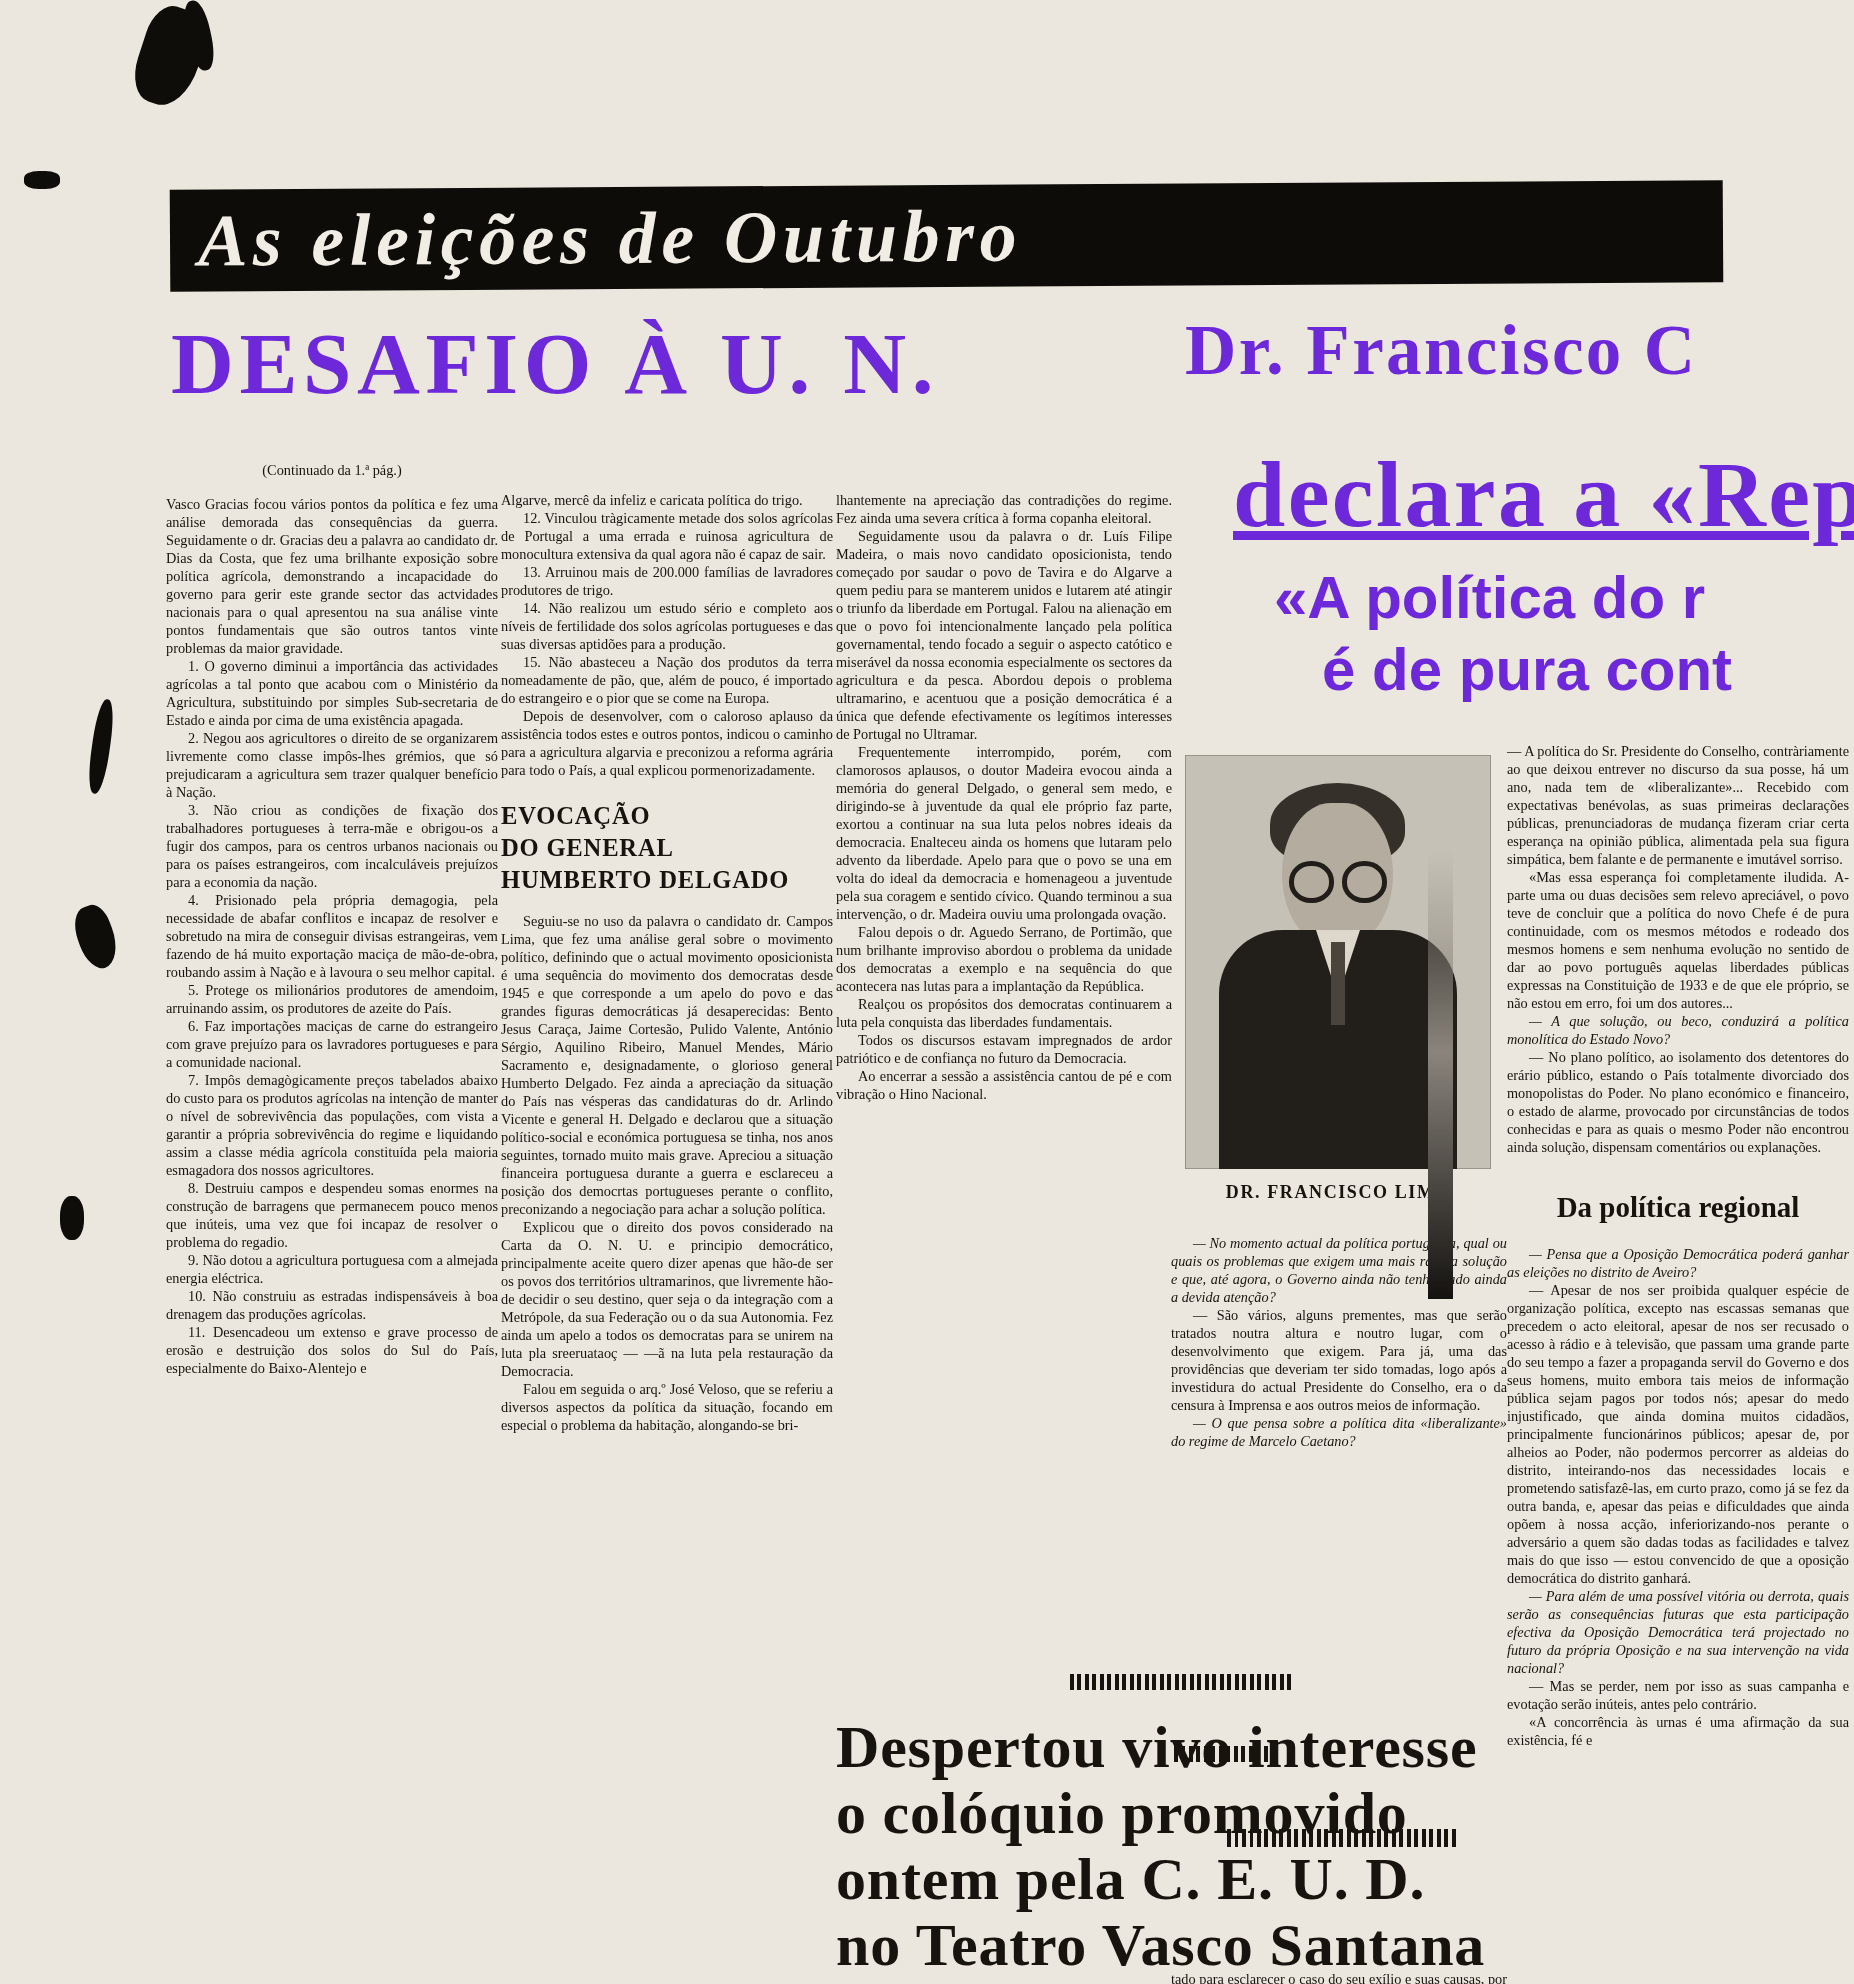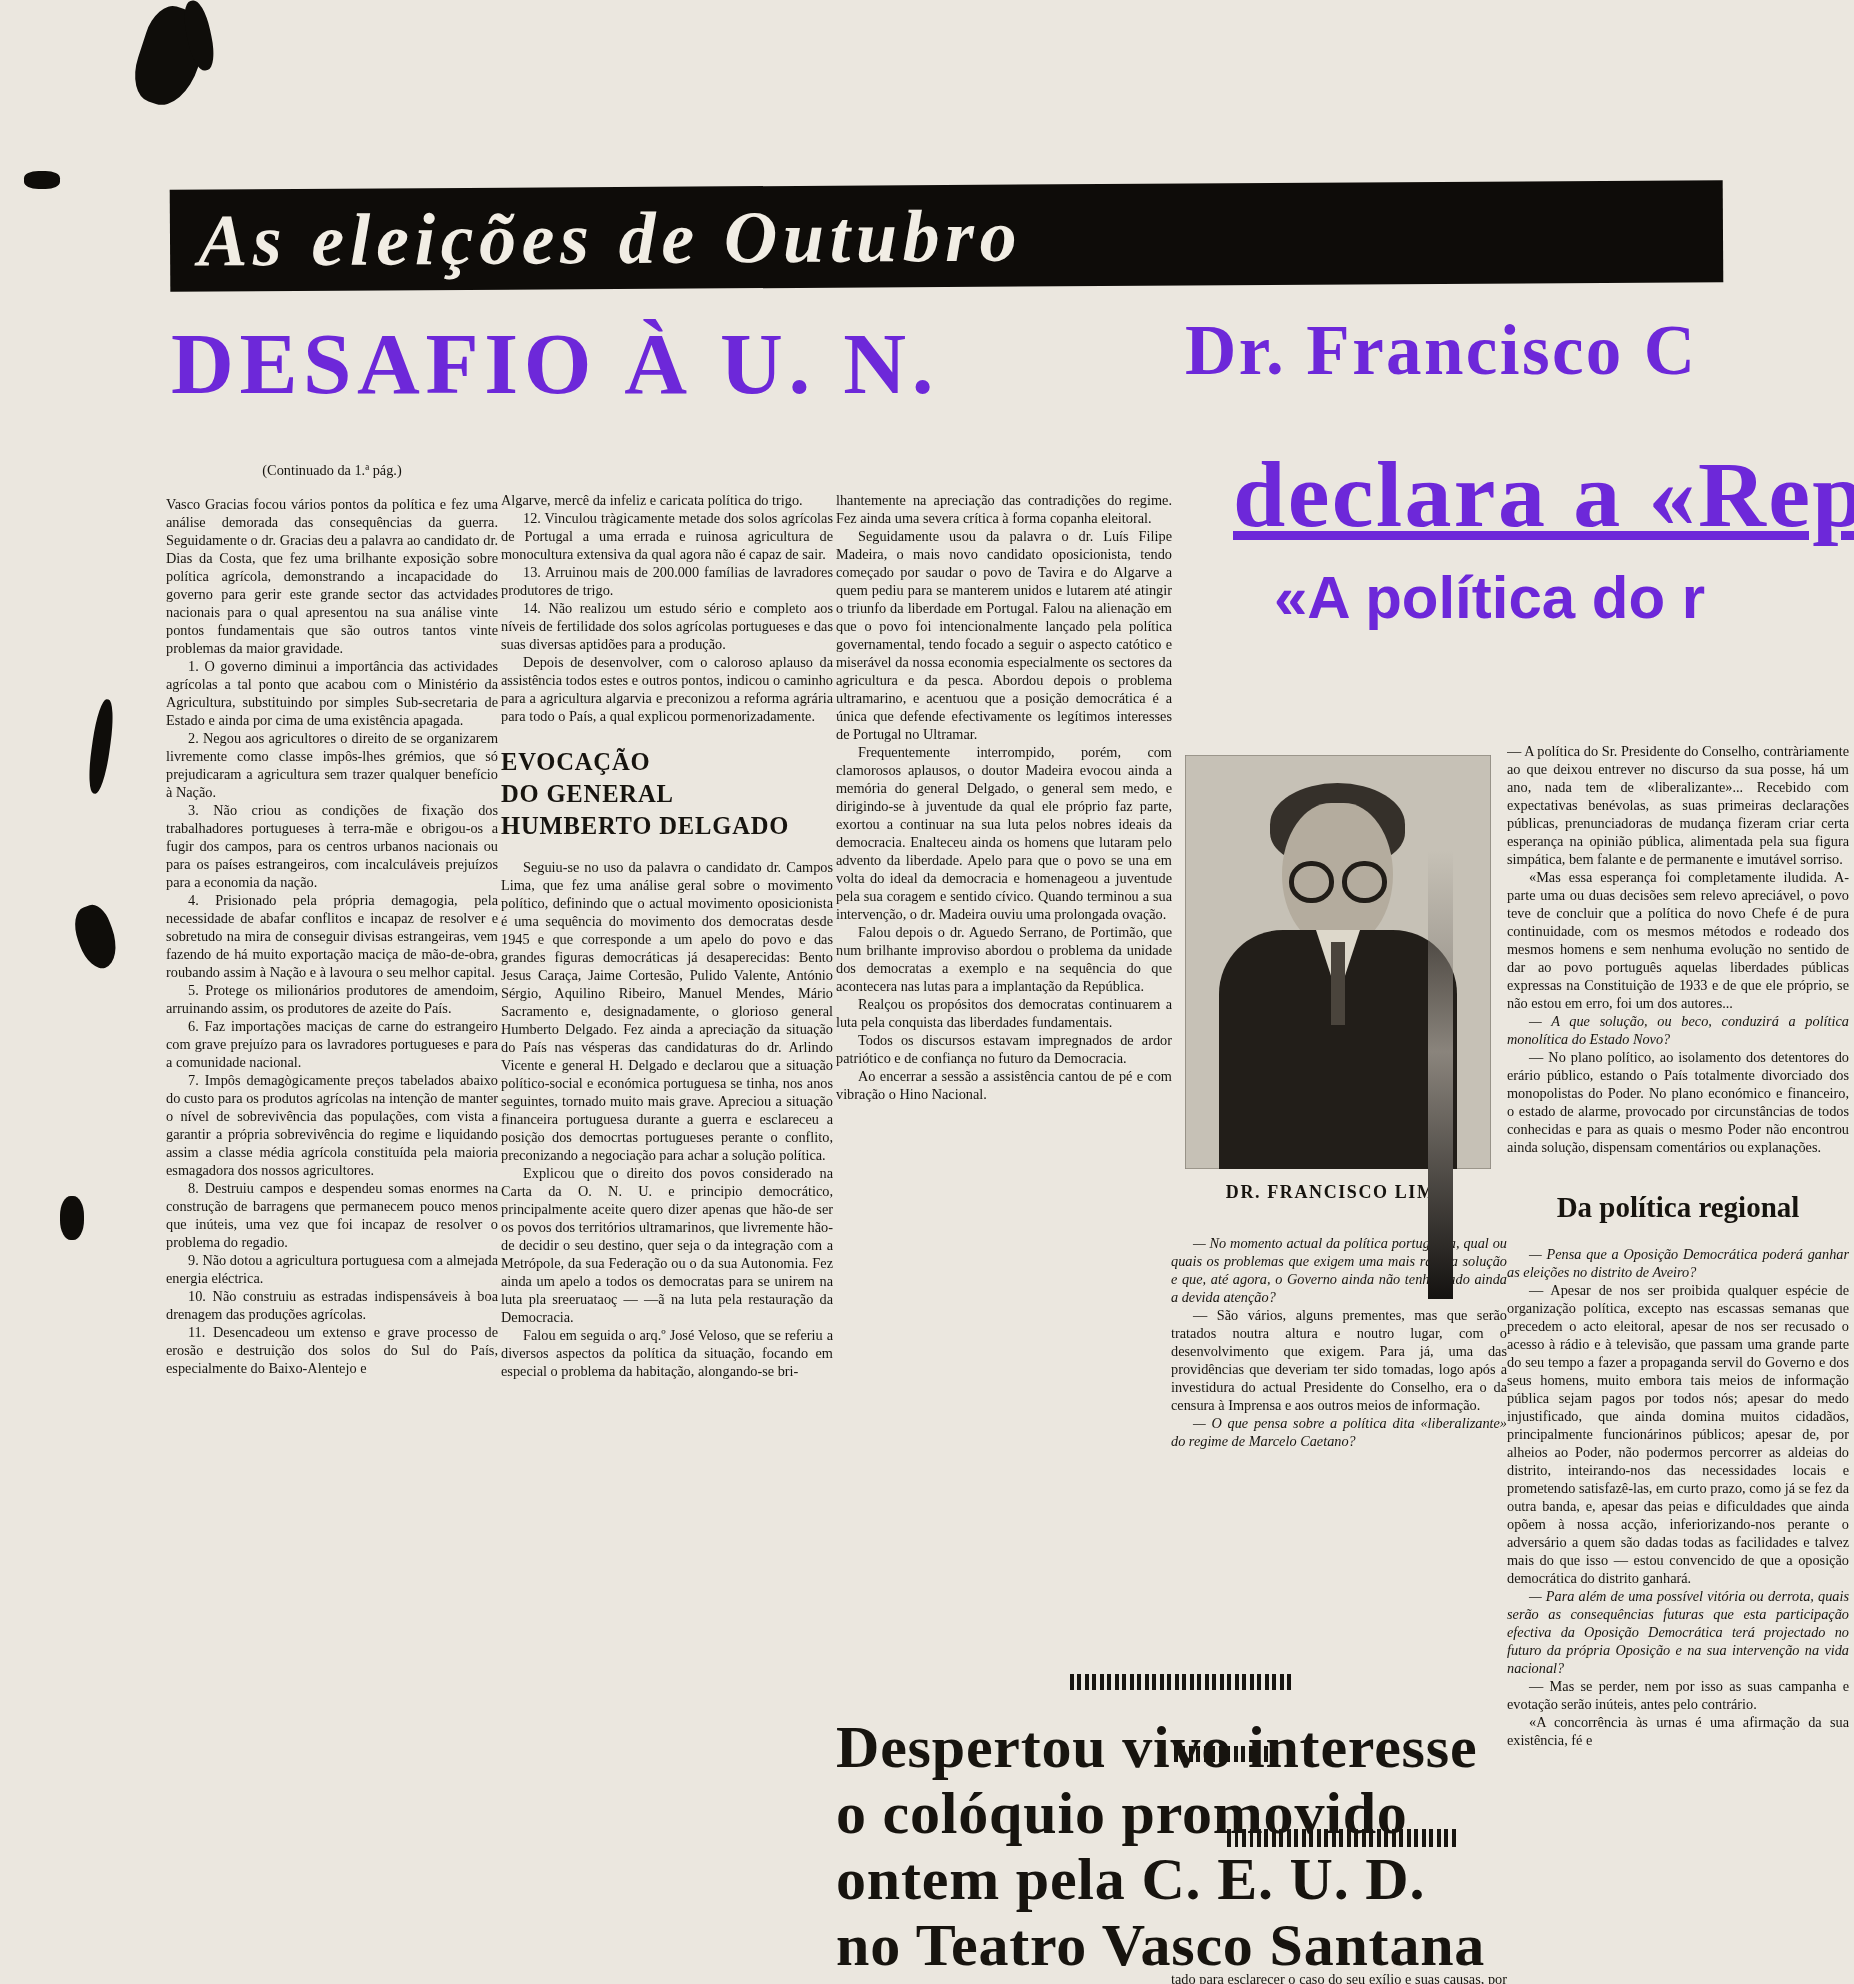--- a/index.html
+++ b/index.html
@@ -66,20 +66,21 @@
 <div id="page">
 
   <div id="banner">
     <span class="txt">As eleições de Outubro</span>
   </div>
 
   <div id="hl-desafio" class="hl">DESAFIO À U. N.</div>
   <div id="hl-right1" class="hl">Dr. Francisco C</div>
   <div id="hl-right2" class="hl">declara a «Rep</div>
   <div id="hl-sub1" class="hl">«A política do r</div>
+  <div id="hl-sub2" class="hl">é de pura cont</div>
 
   <div id="col1" class="col">
       <p class="blk ic">(Continuado da 1.ª pág.)</p>
       <p class="blk p0">Vasco Gracias focou vários pontos da política e fez uma análise demorada das consequências da guerra. Seguidamente o dr. Gracias deu a palavra ao candidato dr. Dias da Costa, que fez uma brilhante exposição sobre política agrícola, demonstrando a incapacidade do governo para gerir este grande sector das actvidades nacionais para o qual apresentou na sua análise vinte pontos fundamentais que são outros tantos vinte problemas da maior gravidade.</p>
       <p class="blk p">1. O governo diminui a importância das actividades agrícolas a tal ponto que acabou com o Ministério da Agricultura, substituindo por simples Sub-secretaria de Estado e ainda por cima de uma existência apagada.</p>
       <p class="blk p">2. Negou aos agricultores o direito de se organizarem livremente como classe impôs-lhes grémios, que só prejudicaram a agricultura sem trazer qualquer benefício à Nação.</p>
       <p class="blk p">3. Não criou as condições de fixação dos trabalhadores portugueses à terra-mãe e obrigou-os a fugir dos campos, para os centros urbanos nacionais ou para os países estrangeiros, com incalculáveis prejuízos para a economia da nação.</p>
       <p class="blk p">4. Prisionado pela própria demagogia, pela necessidade de abafar conflitos e incapaz de resolver e sobretudo na mira de conseguir divisas estrangeiras, vem fazendo de há muito exportação maciça de mão-de-obra, roubando assim à Nação e à lavoura o seu melhor capital.</p>
       <p class="blk p">5. Protege os milionários produtores de amendoim, arruinando assim, os produtores de azeite do País.</p>
       <p class="blk p">6. Faz importações maciças de carne do estrangeiro com grave prejuízo para os lavradores portugueses e para a comunidade nacional.</p>
@@ -87,20 +88,21 @@
       <p class="blk p">8. Destruiu campos e despendeu somas enormes na construção de barragens que permanecem pouco menos que inúteis, uma vez que foi incapaz de resolver o problema do regadio.</p>
       <p class="blk p">9. Não dotou a agricultura portuguesa com a almejada energia eléctrica.</p>
       <p class="blk p">10. Não construiu as estradas indispensáveis à boa drenagem das produções agrícolas.</p>
       <p class="blk p">11. Desencadeou um extenso e grave processo de erosão e destruição dos solos do Sul do País, especialmente do Baixo-Alentejo e</p>
     </div>
   <div id="col2" class="col">
       <p class="blk p0">Algarve, mercê da infeliz e caricata política do trigo.</p>
       <p class="blk p">12. Vinculou tràgicamente metade dos solos agrícolas de Portugal a uma errada e ruinosa agricultura de monocultura extensiva da qual agora não é capaz de sair.</p>
       <p class="blk p">13. Arruinou mais de 200.000 famílias de lavradores produtores de trigo.</p>
       <p class="blk p">14. Não realizou um estudo sério e completo aos níveis de fertilidade dos solos agrícolas portugueses e das suas diversas aptidões para a produção.</p>
+      <p class="blk p">15. Não abasteceu a Nação dos produtos da terra nomeadamente de pão, que, além de pouco, é importado do estrangeiro e o pior que se come na Europa.</p>
       <p class="blk p">Depois de desenvolver, com o caloroso aplauso da assistência todos estes e outros pontos, indicou o caminho para a agricultura algarvia e preconizou a reforma agrária para todo o País, a qual explicou pormenorizadamente.</p>
       <p class="blk h">EVOCAÇÃO
 DO GENERAL
 HUMBERTO DELGADO</p>
       <p class="blk p">Seguiu-se no uso da palavra o candidato dr. Campos Lima, que fez uma análise geral sobre o movimento político, definindo que o actual movimento oposicionista é uma sequência do movimento dos democratas desde 1945 e que corresponde a um apelo do povo e das grandes figuras democráticas já desaperecidas: Bento Jesus Caraça, Jaime Cortesão, Pulido Valente, António Sérgio, Aquilino Ribeiro, Manuel Mendes, Mário Sacramento e, designadamente, o glorioso general Humberto Delgado. Fez ainda a apreciação da situação do País nas vésperas das candidaturas do dr. Arlindo Vicente e general H. Delgado e declarou que a situação político-social e económica portuguesa se tinha, nos anos seguintes, tornado muito mais grave. Apreciou a situação financeira portuguesa durante a guerra e esclareceu a posição dos democrtas portugueses perante o conflito, preconizando a negociação para achar a solução política.</p>
       <p class="blk p">Explicou que o direito dos povos considerado na Carta da O. N. U. e principio democrático, principalmente aceite quero dizer apenas que hão-de ser os povos dos territórios ultramarinos, que livremente hão-de decidir o seu destino, quer seja o da integração com a Metrópole, da sua Federação ou o da sua Autonomia. Fez ainda um apelo a todos os democratas para se unirem na luta pla sreeruataoç — —ã na luta pela restauração da Democracia.</p>
       <p class="blk p">Falou em seguida o arq.º José Veloso, que se referiu a diversos aspectos da política da situação, focando em especial o problema da habitação, alongando-se bri-</p>
     </div>
   <div id="col3" class="col">
       <p class="blk p0">lhantemente na apreciação das contradições do regime. Fez ainda uma severa crítica à forma copanha eleitoral.</p>

